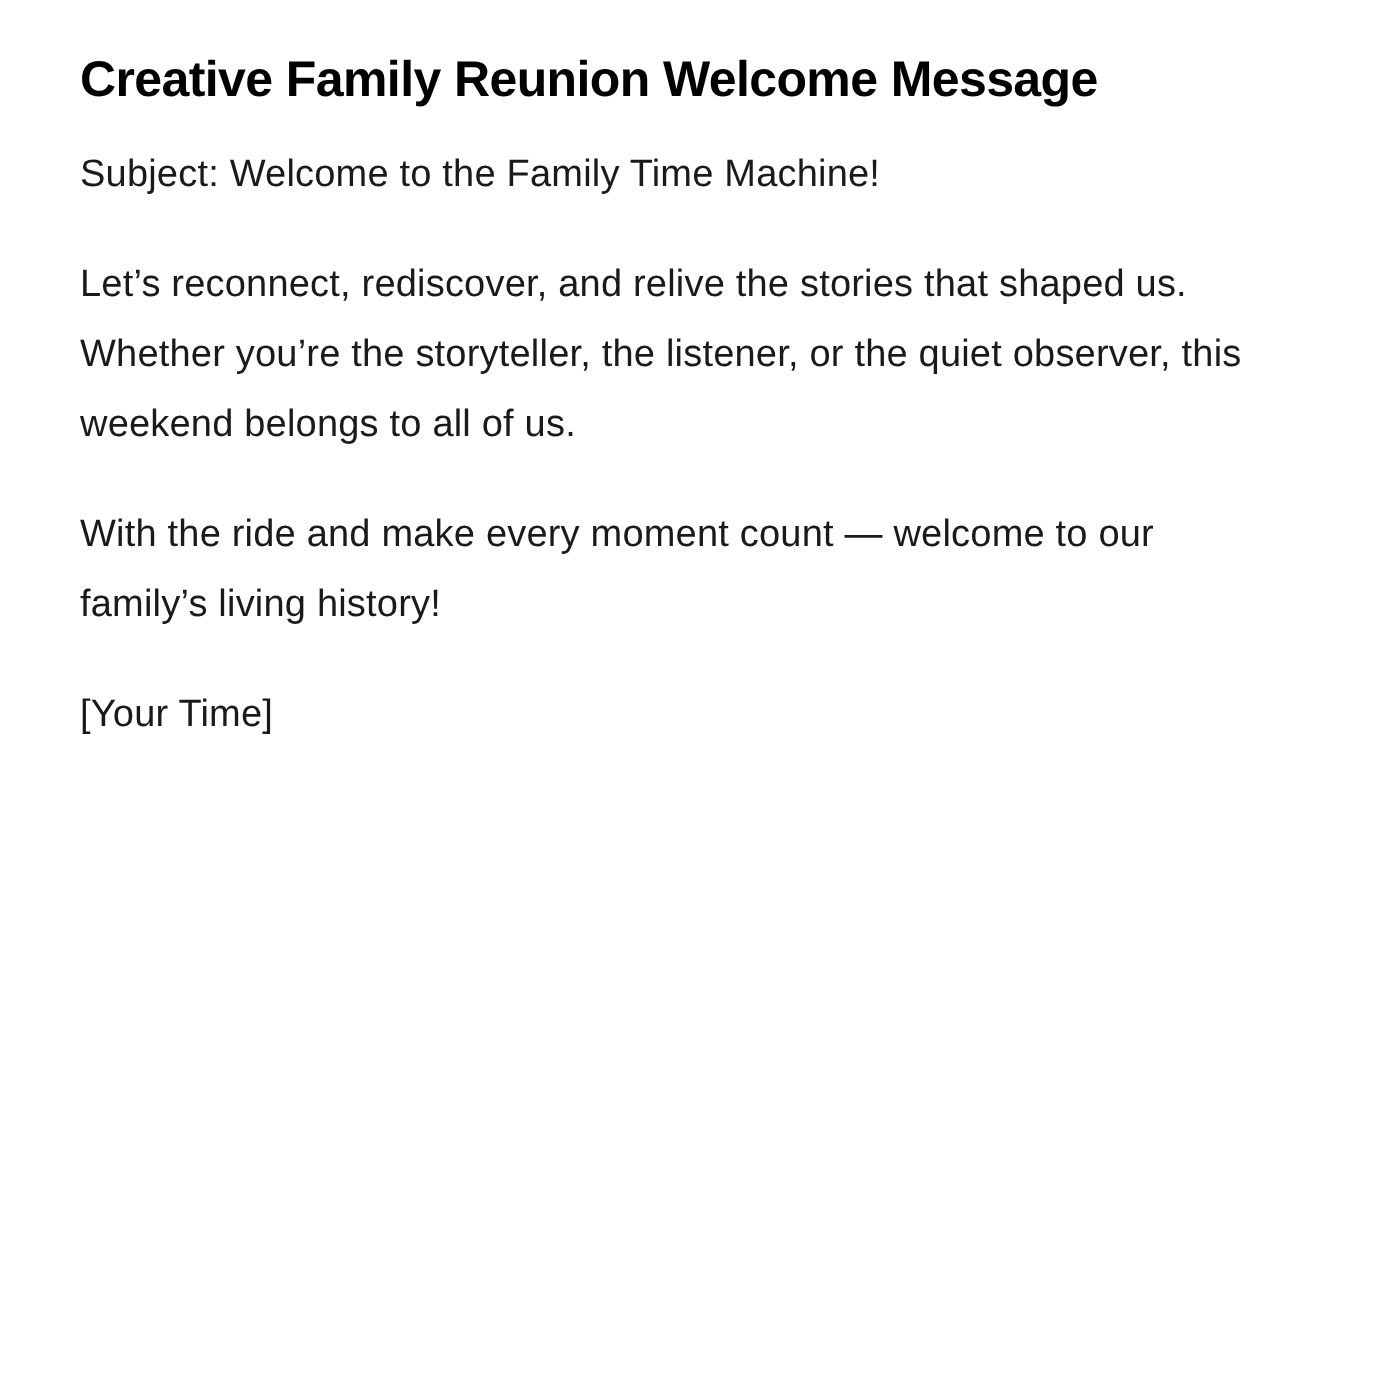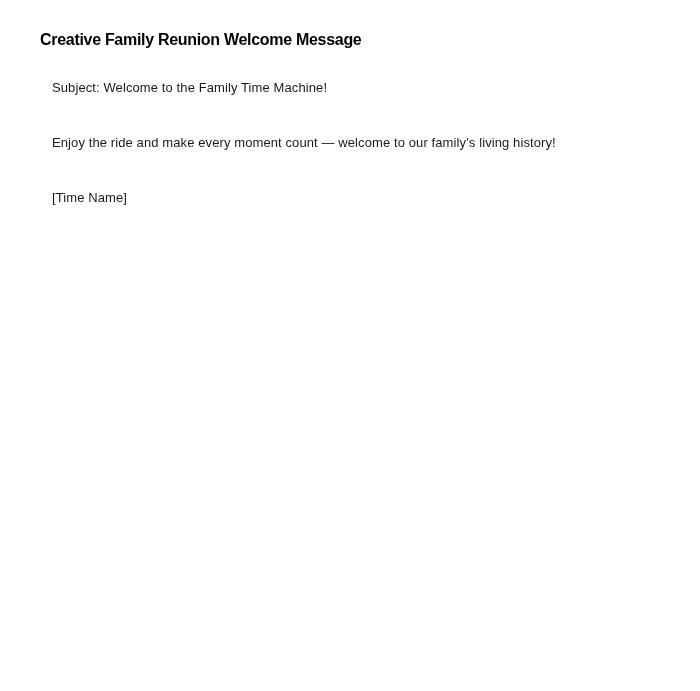--- a/index.html
+++ b/index.html
@@ -3,29 +3,30 @@
 <meta charset="utf-8">
 <style>
   html, body { margin: 0; padding: 0; background: #ffffff; }
   body { width: 700px; height: 691px; overflow: hidden; }
   .doc {
     position: absolute; left: 40px; top: 22px; width: 600px;
     color: #1a1a1a;
     font-family: "Liberation Sans", "DejaVu Sans", sans-serif;
   }
   .title {
-    font-size: 16px; font-weight: bold; color: #000;
+    font-size: 25px; font-weight: bold; color: #000;
     margin: 0 0 12px 0; line-height: 36px; letter-spacing: -0.3px;
   }
   .para {
-    font-size: 13px; line-height: 35px; margin: 0 0 20px 12px;
+    font-size: 19px; line-height: 35px; margin: 0 0 20px 0;
     letter-spacing: 0.1px;
   }
 </style>
 </head>
 <body>
 
 <div class="doc">
   <h1 class="title">Creative Family Reunion Welcome Message</h1>
   <p class="para">Subject: Welcome to the Family Time Machine!</p>
-  <p class="para">Enjoy the ride and make every moment count — welcome to our family’s living history!</p>
-  <p class="para">[Time Name]</p>
+  <p class="para">Let’s reconnect, rediscover, and relive the stories that shaped us. Whether you’re the storyteller, the listener, or the quiet observer, this weekend belongs to all of us.</p>
+  <p class="para">With the ride and make every moment count — welcome to our family’s living history!</p>
+  <p class="para">[Your Time]</p>
 </div>
 
 </body></html>

